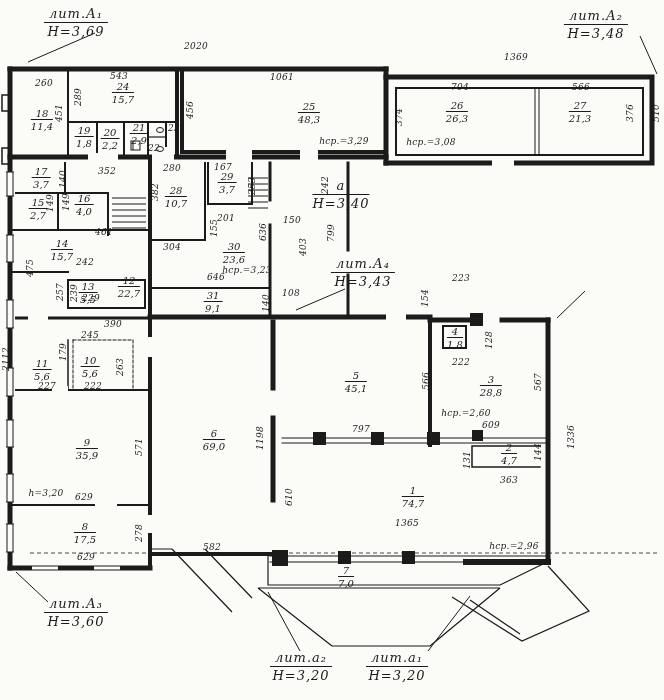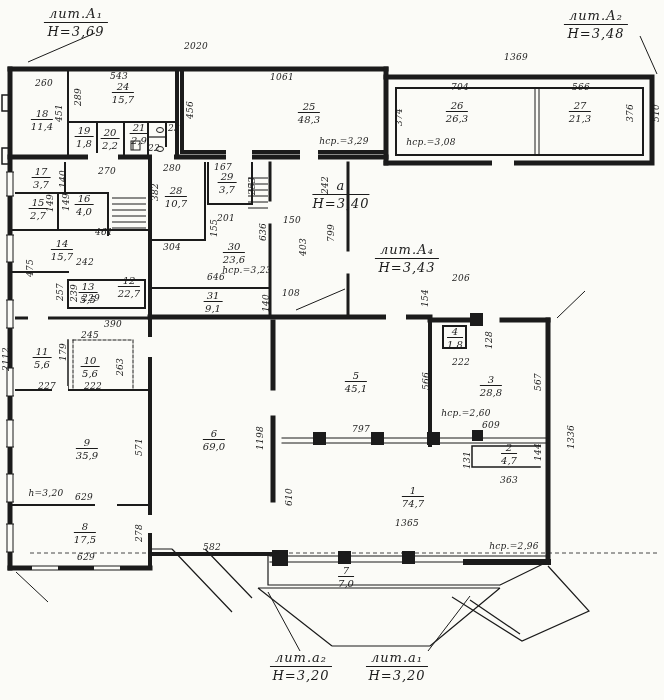--- a/index.html
+++ b/index.html
@@ -234,21 +234,21 @@
         <span class="ra">3,7</span>
       </div>
       <div class="room" style="left: 234px; top: 253px;">
         <span class="rn">30</span>
         <span class="ra">23,6</span>
       </div>
       <div class="room" style="left: 213px; top: 302px;">
         <span class="rn">31</span>
         <span class="ra">9,1</span>
       </div>
-      <div class="room" style="left: 42px; top: 358px;">
+      <div class="room" style="left: 42px; top: 370px;">
         <span class="rn">11</span>
         <span class="ra">5,6</span>
       </div>
       <div class="room" style="left: 90px; top: 367px;">
         <span class="rn">10</span>
         <span class="ra">5,6</span>
       </div>
       <div class="room" style="left: 87px; top: 449px;">
         <span class="rn">9</span>
         <span class="ra">35,9</span>
@@ -293,21 +293,21 @@
       <span class="dim" style="left: 460px; top: 87px;">704</span>
       <span class="dim" style="left: 581px; top: 87px;">566</span>
       <span class="dim v" style="left: 78px; top: 97px;">289</span>
       <span class="dim v" style="left: 59px; top: 113px;">451</span>
       <span class="dim v" style="left: 190px; top: 110px;">456</span>
       <span class="dim v" style="left: 399px; top: 117px;">374</span>
       <span class="dim v" style="left: 630px; top: 113px;">376</span>
       <span class="dim v" style="left: 656px; top: 113px;">510</span>
       <span class="dim" style="left: 344px; top: 141px;">hср.=3,29</span>
       <span class="dim" style="left: 431px; top: 142px;">hср.=3,08</span>
-      <span class="dim" style="left: 107px; top: 171px;">270</span>
+      <span class="dim" style="left: 107px; top: 171px;">352</span>
       <span class="dim" style="left: 172px; top: 168px;">280</span>
       <span class="dim" style="left: 223px; top: 167px;">167</span>
       <span class="dim v" style="left: 63px; top: 179px;">140</span>
       <span class="dim v" style="left: 50px; top: 203px;">149</span>
       <span class="dim v" style="left: 66px; top: 202px;">149</span>
       <span class="dim" style="left: 68px; top: 232px; margin-left: 36px;">461</span>
       <span class="dim" style="left: 85px; top: 262px;">242</span>
       <span class="dim v" style="left: 60px; top: 292px;">257</span>
       <span class="dim v" style="left: 74px; top: 293px;">239</span>
       <span class="dim" style="left: 91px; top: 298px;">229</span>
@@ -337,21 +337,21 @@
       <span class="dim" style="left: 46px; top: 493px;">h=3,20</span>
       <span class="dim" style="left: 84px; top: 497px;">629</span>
       <span class="dim v" style="left: 139px; top: 533px;">278</span>
       <span class="dim" style="left: 86px; top: 557px;">629</span>
       <span class="dim" style="left: 212px; top: 547px;">582</span>
       <span class="dim v" style="left: 260px; top: 438px;">1198</span>
       <span class="dim v" style="left: 289px; top: 497px;">610</span>
       <span class="dim" style="left: 361px; top: 429px;">797</span>
       <span class="dim v" style="left: 426px; top: 381px;">566</span>
       <span class="dim v" style="left: 538px; top: 382px;">567</span>
-      <span class="dim" style="left: 461px; top: 278px;">206</span>
+      <span class="dim" style="left: 461px; top: 278px;">223</span>
       <span class="dim v" style="left: 425px; top: 298px;">154</span>
       <span class="dim" style="left: 461px; top: 362px;">222</span>
       <span class="dim v" style="left: 489px; top: 340px;">128</span>
       <span class="dim" style="left: 491px; top: 425px;">609</span>
       <span class="dim v" style="left: 467px; top: 460px;">131</span>
       <span class="dim" style="left: 509px; top: 480px;">363</span>
       <span class="dim v" style="left: 538px; top: 452px;">144</span>
       <span class="dim v" style="left: 571px; top: 437px;">1336</span>
       <span class="dim" style="left: 466px; top: 413px;">hср.=2,60</span>
       <span class="dim" style="left: 514px; top: 546px;">hср.=2,96</span>
@@ -363,23 +363,27 @@
         <span class="l2">Н=3,69</span>
       </div>
       <div class="callout" style="left: 596px; top: 8px;">
         <span class="l1">лит.А₂</span>
         <span class="l2">Н=3,48</span>
       </div>
       <div class="callout" style="left: 341px; top: 178px;">
         <span class="l1">а</span>
         <span class="l2">Н=3,40</span>
       </div>
-      <div class="callout" style="left: 363px; top: 242px; margin-left: 44px;">
+      <div class="callout" style="left: 363px; top: 256px;">
         <span class="l1">лит.А₄</span>
         <span class="l2">Н=3,43</span>
+      </div>
+      <div class="callout" style="left: 76px; top: 596px;">
+        <span class="l1">лит.А₃</span>
+        <span class="l2">Н=3,60</span>
       </div>
       <div class="callout" style="left: 301px; top: 650px;">
         <span class="l1">лит.а₂</span>
         <span class="l2">Н=3,20</span>
       </div>
       <div class="callout" style="left: 397px; top: 650px;">
         <span class="l1">лит.а₁</span>
         <span class="l2">Н=3,20</span>
       </div>
     </div>

